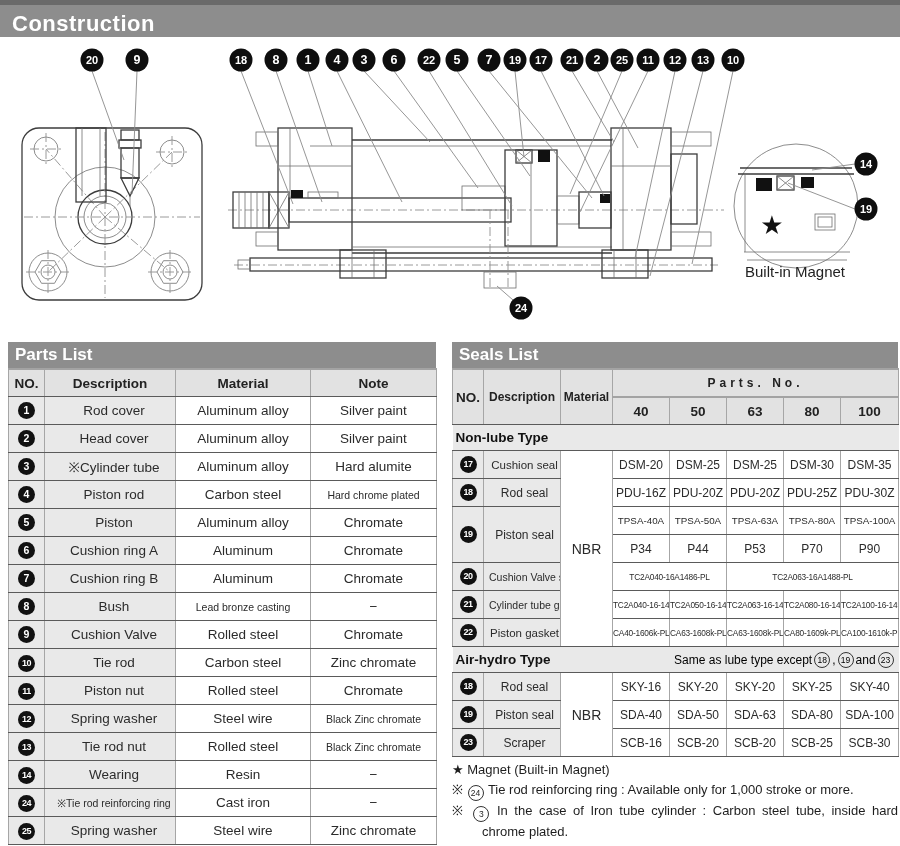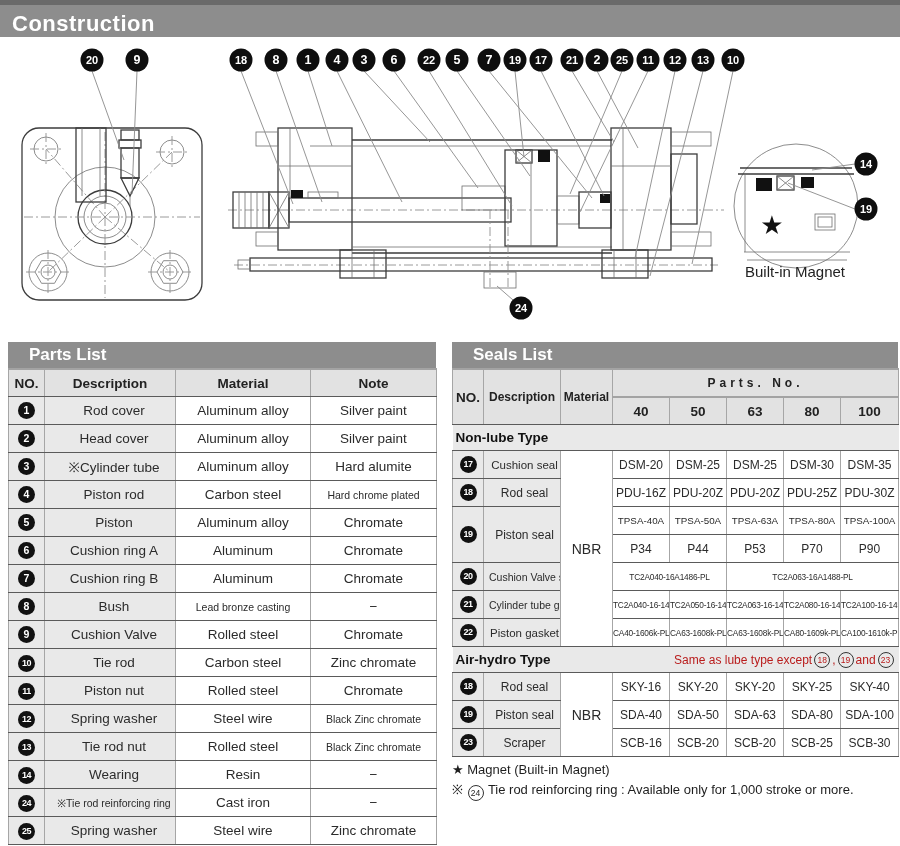--- a/index.html
+++ b/index.html
@@ -17,39 +17,39 @@
   .ldr{stroke:#8a8a8a;stroke-width:.9}
   .blk{fill:#111;stroke:none}
   .co-c{fill:#0e0e0e}
   .co-t{fill:#fff;font-weight:bold;text-anchor:middle}
   .cap{fill:#222;font-size:15px;text-anchor:middle}
   
   .panel{position:absolute;top:342px}
   #parts-panel{left:8px;width:428px}
   #seals-panel{left:452px;width:446px}
   .tbar{height:26px;background:#8d8d8d;color:#fff;font-size:17px;font-weight:bold;
-        display:flex;align-items:center;padding-left:21px;box-sizing:border-box}
+        display:flex;align-items:center;padding-left:7px;box-sizing:border-box}
   table{border-collapse:collapse;table-layout:fixed;width:100%;background:#fff}
   th,td{border-left:1px solid #a6a6a6;border-right:1px solid #a6a6a6;
         border-top:1px solid #5a5a5a;border-bottom:1px solid #5a5a5a;
         padding:0;text-align:center;overflow:hidden;white-space:nowrap}
   thead th{background:#e2e2e2;font-weight:bold;font-size:13.5px;color:#222;height:26px;
            border-top:2px solid #a3a3a3}
   .pn-head{letter-spacing:4px;font-size:12px}
   tbody td{height:27px;font-size:13.5px;color:#2b2b2b}
   td.gray{background:#e9e9e9}
   td.dsc{text-align:center;padding-left:8px}
   .sm{font-size:10.5px !important}
   .md{font-size:11.5px !important}
   .tiny{font-size:8.3px !important;letter-spacing:-.2px}
   .v9{font-size:9.8px !important}
   td.section{background:#e9e9e9;border-left:none;border-right:none;height:25px}
   .sec-in{display:flex;justify-content:space-between;align-items:center;padding:0 4px 0 3px}
   .sec-lb{font-weight:bold;font-size:13.5px;color:#111}
-  .sec-nt{font-size:12px;color:#b91c1c;display:flex;align-items:center;gap:1px}
+  .sec-nt{font-size:12px;color:#000000;display:flex;align-items:center;gap:1px}
   .badge{display:inline-flex;width:17px;height:17px;border-radius:50%;background:#111;color:#fff;
          align-items:center;justify-content:center;font-size:10.5px;font-weight:bold;line-height:1}
   .badge.b2{font-size:9px;letter-spacing:-.5px}
   
   #seals-panel tbody td{font-size:12px}
   #seals-panel td.dsc{padding-left:5px}
   
   #fnotes{position:absolute;left:452px;top:760px;width:446px;font-size:13px;color:#1e1e1e;line-height:1.5}
   .fn{padding-left:30px;text-indent:-30px;text-align:justify}
   .fn.first{padding-left:0;text-indent:0}
@@ -525,13 +525,14 @@
           <td class="">SCB-25</td>
           <td class="">SCB-30</td>
         </tr>
       </tbody>
   </table>
 </div>
 
 <div id="fnotes">
     <div class="fn first">★ Magnet (Built-in Magnet)</div>
     <div class="fn">※ <span class="oc">24</span> Tie rod reinforcing ring : Available only for 1,000 stroke or more.</div>
+    <div class="fn">※ <span class="oc">3</span> In the case of Iron tube cylinder : Carbon steel tube, inside hard chrome plated.</div>
   </div>
 
 </body></html>

